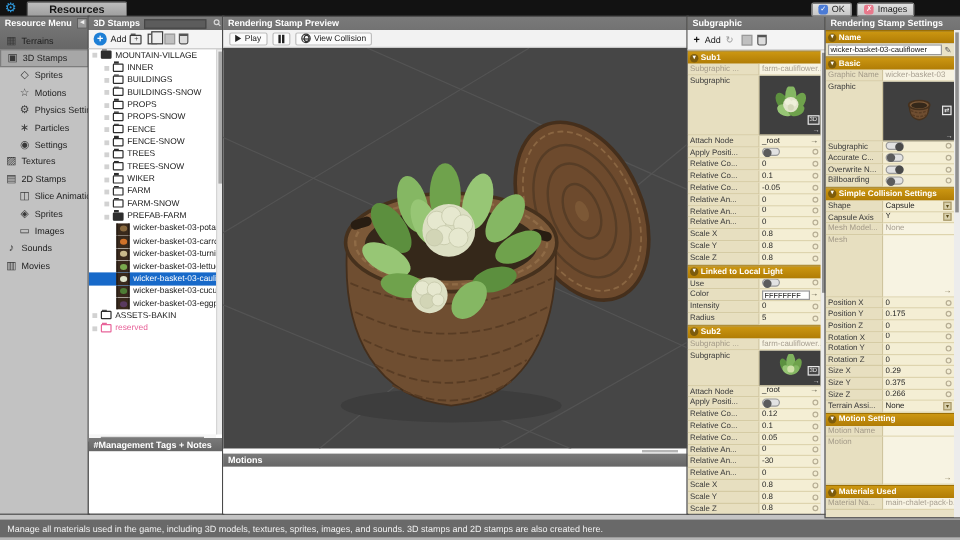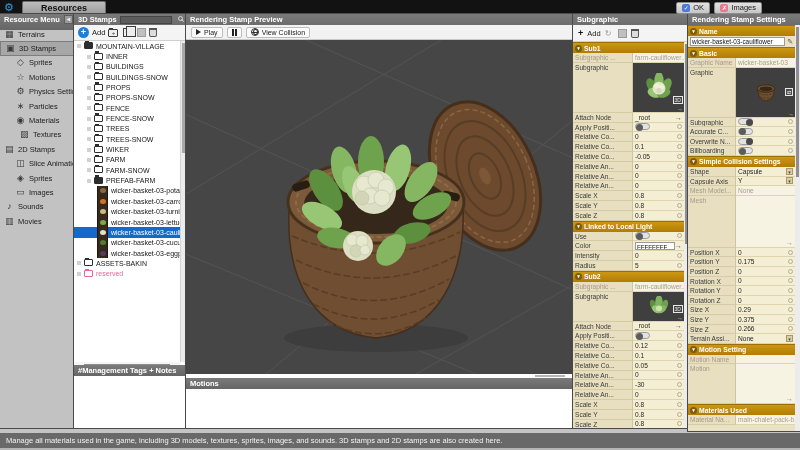--- a/index.html
+++ b/index.html
@@ -1,20 +1,20 @@
 <!DOCTYPE html>
 <html><head>
 <meta charset="utf-8">
 <style>
 *{margin:0;padding:0;box-sizing:border-box}
 html,body{background:#2e2e2e}
 body{font-family:"Liberation Sans",sans-serif}
 #app{position:relative;width:800px;height:450px;background:#c4c4c4;overflow:hidden;border:0}
 .panel{position:absolute;background:#f2f2f2;outline:1px solid #4a4a4a}
-.phead{height:16px;background:linear-gradient(#7a7a7a,#666);color:#fff;font-size:7.5px;font-weight:bold;line-height:11px;padding-left:4px;white-space:nowrap;overflow:hidden}
+.phead{height:28px;background:linear-gradient(#7a7a7a,#666);color:#fff;font-size:7.5px;font-weight:bold;line-height:11px;padding-left:4px;white-space:nowrap;overflow:hidden}
 
 #titlebar{position:absolute;left:0;top:0;width:800px;height:14px;background:#121212}
 #app-gear{position:absolute;left:4px;top:0px;color:#2f9be0;font-size:11px;line-height:14px}
 #res-tab{position:absolute;left:22px;top:1px;width:84px;height:13px;background:linear-gradient(#bdbdbd,#9c9c9c);border:1px solid #6e6e6e;border-bottom:none;border-radius:2px 2px 0 0;color:#141414;font-size:9px;font-weight:bold;text-align:center;line-height:12px}
 
 #resource-menu{left:0;top:14px;width:74px;height:414px;background:#c2c2c2}
 #rm-head{position:relative}
 .hdr-btn{position:absolute;right:1px;top:1px;width:9px;height:9px;background:#9a9a9a;border:1px solid #5e5e5e;color:#f0f0f0;font-size:6px;line-height:7px;text-align:center}
 .hdr-btn::before{content:"◂"}
 #menu-items{position:absolute;top:13px;left:0;right:0;bottom:0;overflow:hidden}
@@ -176,23 +176,23 @@
         <div class="mitem" data-name="menu-item-physics-settings" style="padding-left: 15px;">
           <span class="mi" data-name="physics-icon"></span>
           <span class="mlabel" data-name="menu-item-label">Physics Settings</span>
         </div>
         <div class="mitem" data-name="menu-item-particles" style="padding-left: 15px;">
           <span class="mi" data-name="particles-icon"></span>
           <span class="mlabel" data-name="menu-item-label">Particles</span>
         </div>
         <div class="mitem" data-name="menu-item-materials" style="padding-left: 15px;">
           <span class="mi" data-name="materials-icon"></span>
-          <span class="mlabel" data-name="menu-item-label">Materials</span>
-        </div>
-        <div class="mitem" data-name="menu-item-textures" style="padding-left: 4px; margin-left: 15px;">
+          <span class="mlabel" data-name="menu-item-label">Settings</span>
+        </div>
+        <div class="mitem" data-name="menu-item-textures" style="padding-left: 4px;">
           <span class="mi" data-name="textures-icon"></span>
           <span class="mlabel" data-name="menu-item-label">Textures</span>
         </div>
         <div class="mitem" data-name="menu-item-2d-stamps" style="padding-left: 4px;">
           <span class="mi" data-name="stamp-2d-icon"></span>
           <span class="mlabel" data-name="menu-item-label">2D Stamps</span>
         </div>
         <div class="mitem" data-name="menu-item-slice-animation" style="padding-left: 15px;">
           <span class="mi" data-name="slice-animation-icon"></span>
           <span class="mlabel" data-name="menu-item-label">Slice Animation</span>

